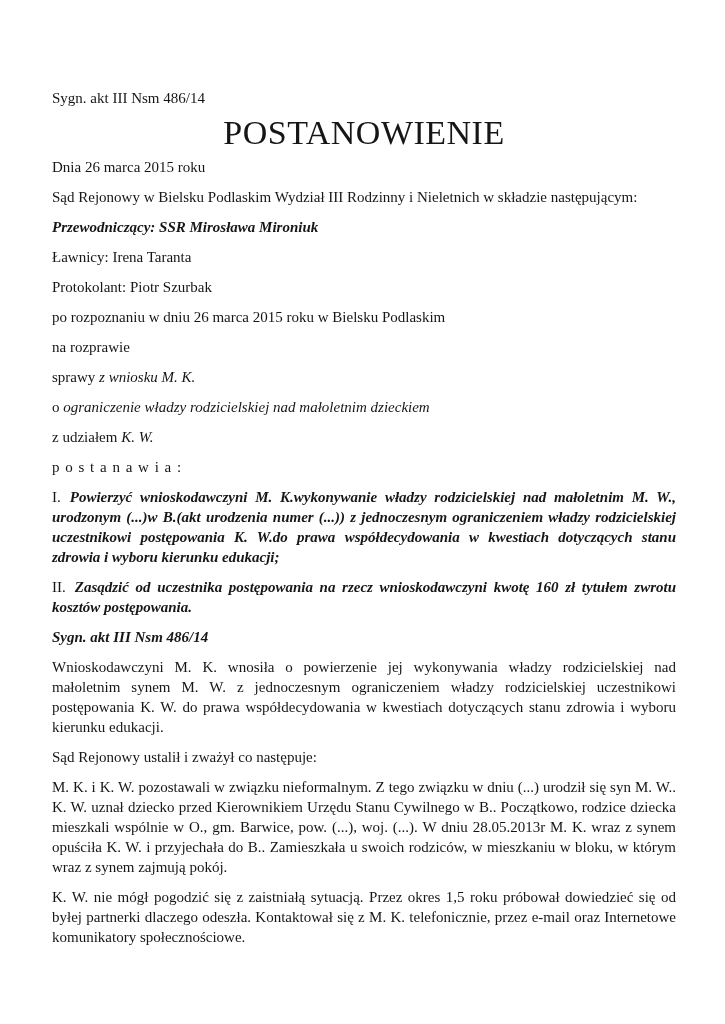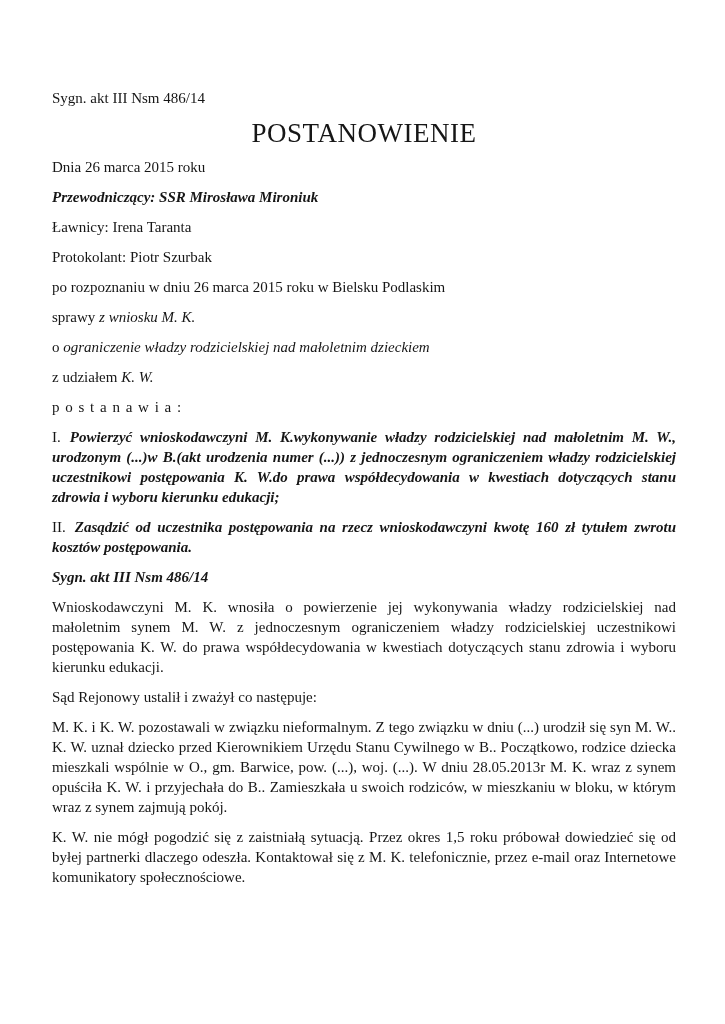--- a/index.html
+++ b/index.html
@@ -19,21 +19,21 @@
     padding: 88px 49px 40px 52px;
   }
   .doc p {
     font-size: 15px;
     line-height: 20px;
     margin-bottom: 10px;
     text-align: justify;
   }
   .doc p.single { text-align: left; }
   h1.doc-title {
-    font-size: 27px;
+    font-size: 34px;
     line-height: 30px;
     font-weight: normal;
     text-align: center;
     letter-spacing: 0.5px;
     margin-top: 2px;
     margin-bottom: 9px;
   }
   h1.doc-title.justification-title {
     margin-top: 6px;
     margin-bottom: 10px;
@@ -51,30 +51,32 @@
 <body>
 
 <div class="page doc">
 
   <p class="single">Sygn. akt III Nsm 486/14</p>
 
   <h1 class="doc-title">POSTANOWIENIE</h1>
 
   <p class="single">Dnia 26 marca 2015 roku</p>
 
+  <p class="single">Sąd Rejonowy w Bielsku Podlaskim Wydział III Rodzinny i Nieletnich w składzie następującym:</p>
 
   <p class="single bold-italic">Przewodniczący: SSR Mirosława Mironiuk</p>
 
   <p class="single">Ławnicy: Irena Taranta</p>
 
 
   <p class="single">Protokolant: Piotr Szurbak</p>
 
   <p class="single">po rozpoznaniu w dniu 26 marca 2015 roku w Bielsku Podlaskim</p>
 
+  <p class="single">na rozprawie</p>
 
   <p class="single"><span>sprawy </span><span class="bi">z wniosku M. K.</span></p>
 
   <p class="single"><span>o </span><span class="bi">ograniczenie władzy rodzicielskiej nad małoletnim dzieckiem</span></p>
 
   <p class="single"><span>z udziałem </span><span class="bi">K. W.</span></p>
 
   <p class="single decision-keyword">p o s t a n a w i a :</p>
 
   <p class="bold-italic"><span class="ruling-num">I.</span><span>Powierzyć wnioskodawczyni M. K.wykonywanie władzy rodzicielskiej nad małoletnim M. W., urodzonym (...)w B.(akt urodzenia numer (...)) z jednoczesnym ograniczeniem władzy rodzicielskiej uczestnikowi postępowania K. W.do prawa współdecydowania w kwestiach dotyczących stanu zdrowia i wyboru kierunku edukacji;</span></p>

